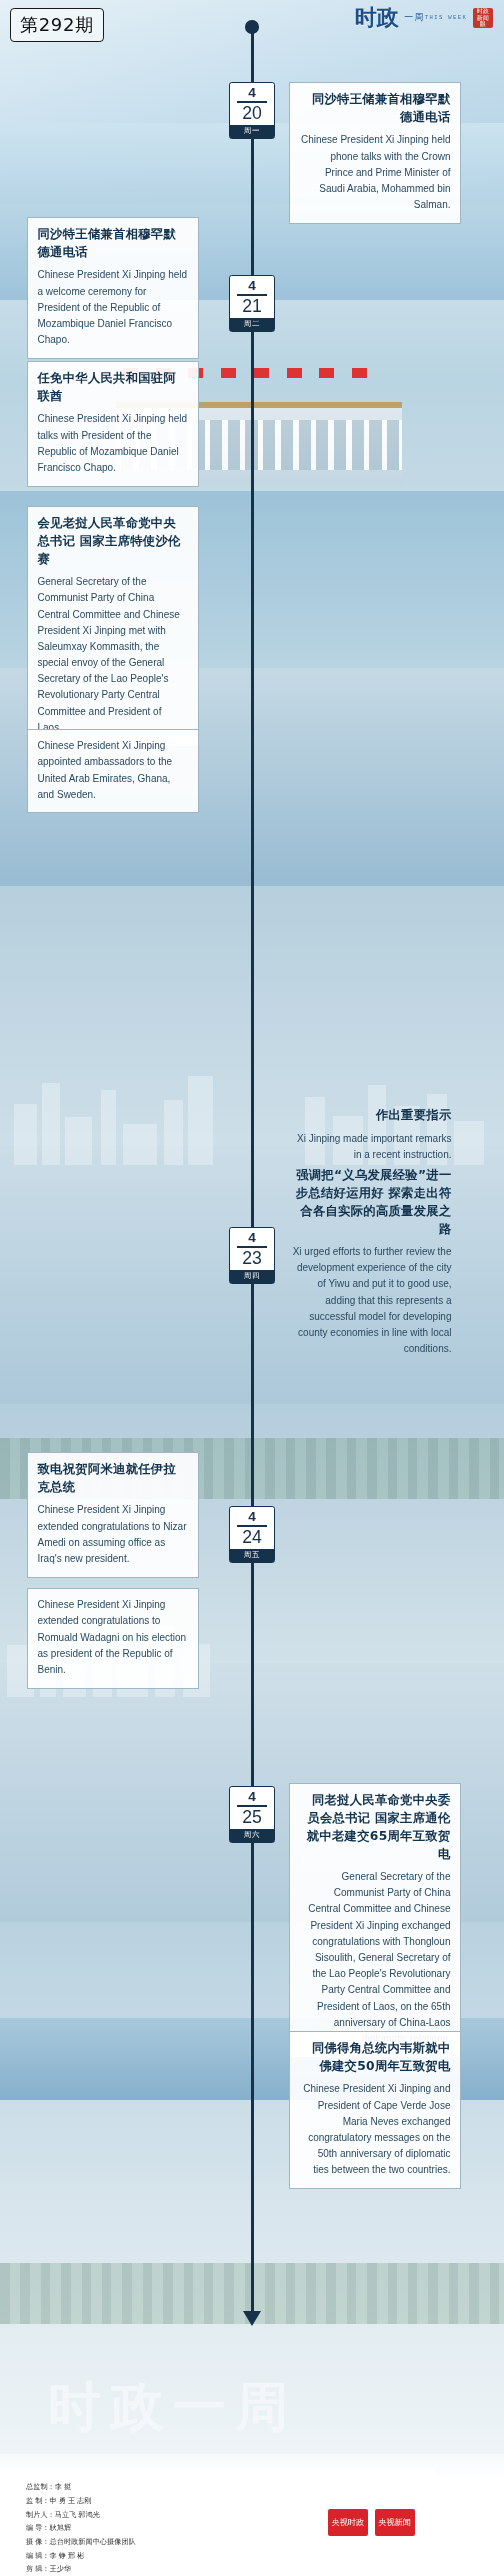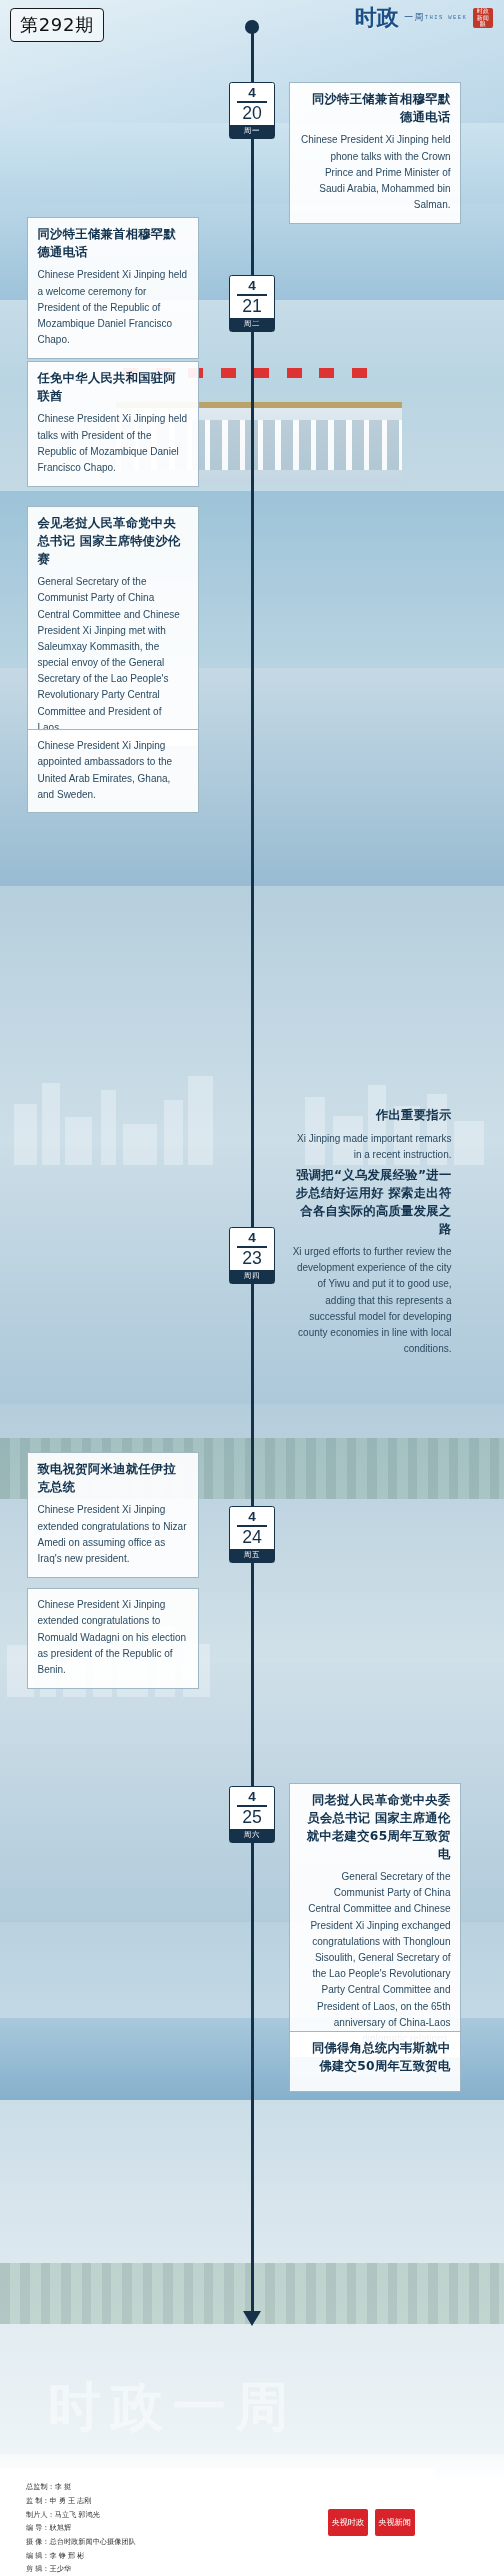--- a/index.html
+++ b/index.html
@@ -309,20 +309,21 @@
     <p>Chinese President Xi Jinping extended congratulations to Romuald Wadagni on his election as president of the Republic of Benin.</p>
   </div>
 
   <div class="card right" style="top:1783px">
     <h3>同老挝人民革命党中央委员会总书记 国家主席通伦就中老建交65周年互致贺电</h3>
     <p>General Secretary of the Communist Party of China Central Committee and Chinese President Xi Jinping exchanged congratulations with Thongloun Sisoulith, General Secretary of the Lao People's Revolutionary Party Central Committee and President of Laos, on the 65th anniversary of China-Laos diplomatic relations.</p>
   </div>
 
   <div class="card right" style="top:2031px">
     <h3>同佛得角总统内韦斯就中佛建交50周年互致贺电</h3>
+    <p>Chinese President Xi Jinping and President of Cape Verde Jose Maria Neves exchanged congratulatory messages on the 50th anniversary of diplomatic ties between the two countries.</p>
   </div>
 
   <div class="watermark">时政一周</div>
 
   <div class="footer">
     <div class="credits">
       <div>总监制：李 挺</div>
       <div>监 制：申 勇 王 志刚</div>
       <div>制片人：马立飞 郭鸿光</div>
       <div>编 导：耿旭辉</div>

